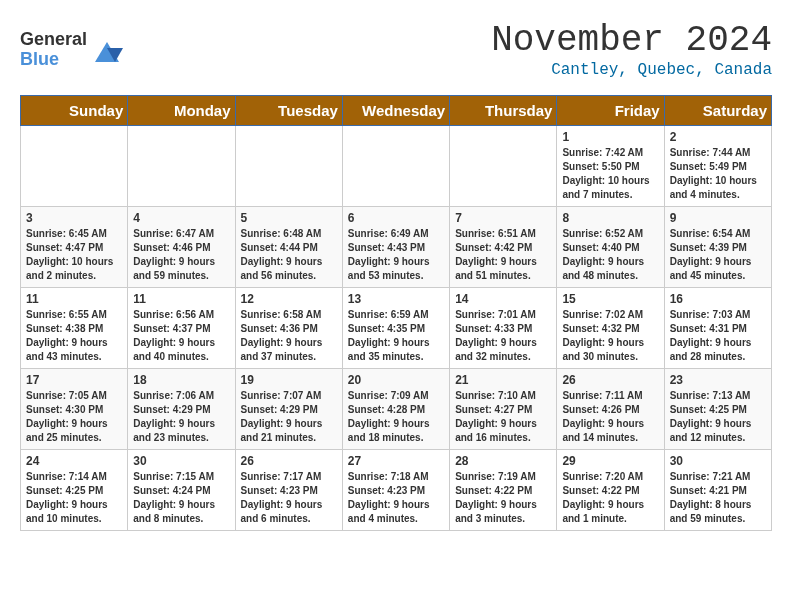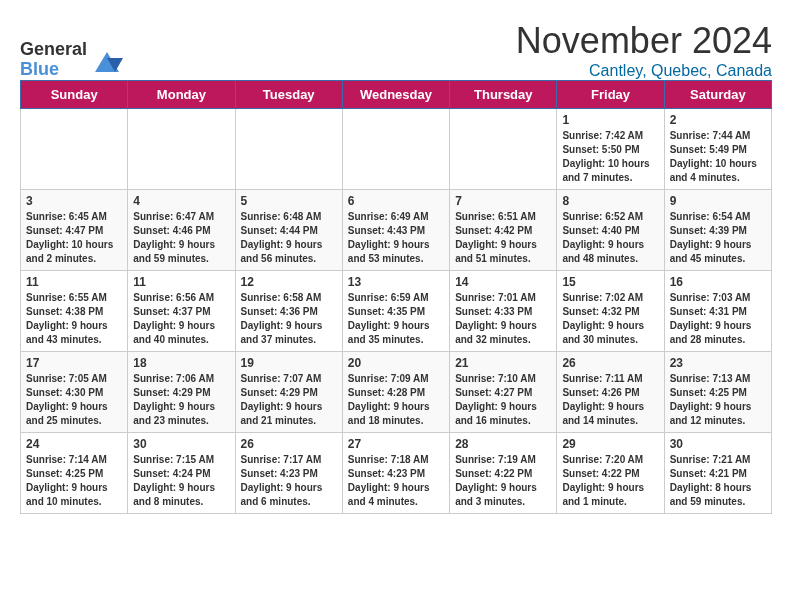--- a/index.html
+++ b/index.html
@@ -6,22 +6,22 @@
     body {
       font-family: Arial, sans-serif;
       background: #fff;
       width: 792px;
       min-height: 612px;
       padding: 20px;
     }
     .header {
       display: flex;
       justify-content: space-between;
-      align-items: flex-end;
-      margin-bottom: 0;
+      align-items: center;
+      margin-bottom: 16px;
     }
     .logo {
       display: flex;
       align-items: center;
     }
     .logo-text {
       display: flex;
       flex-direction: column;
       line-height: 1.1;
     }
@@ -35,41 +35,42 @@
       font-weight: bold;
       color: #4a90d9;
     }
     .logo-icon {
       width: 32px;
       height: 32px;
       margin-left: 4px;
     }
     .title-block {
       text-align: right;
+      font-family: Liberation Mono, monospace;
     }
     .month-title {
       font-size: 36px;
       font-weight: normal;
       color: #333;
     }
     .subtitle {
       font-size: 16px;
       color: #0369a1;
     }
     table {
       width: 100%;
       border-collapse: collapse;
     }
     th {
-      background: #be185d;
+      background: #a16207;
       color: #fff;
-      font-size: 13px;
+      font-size: 15px;
       font-weight: bold;
       padding: 6px 4px;
-      text-align: center;
+      text-align: right;
       border: 1px solid #3a6aaa;
     }
     td {
       border: 1px solid #ccc;
       vertical-align: top;
       padding: 4px 5px;
       font-size: 10.5px;
       color: #333;
       width: calc(100% / 7);
       height: 80px;

